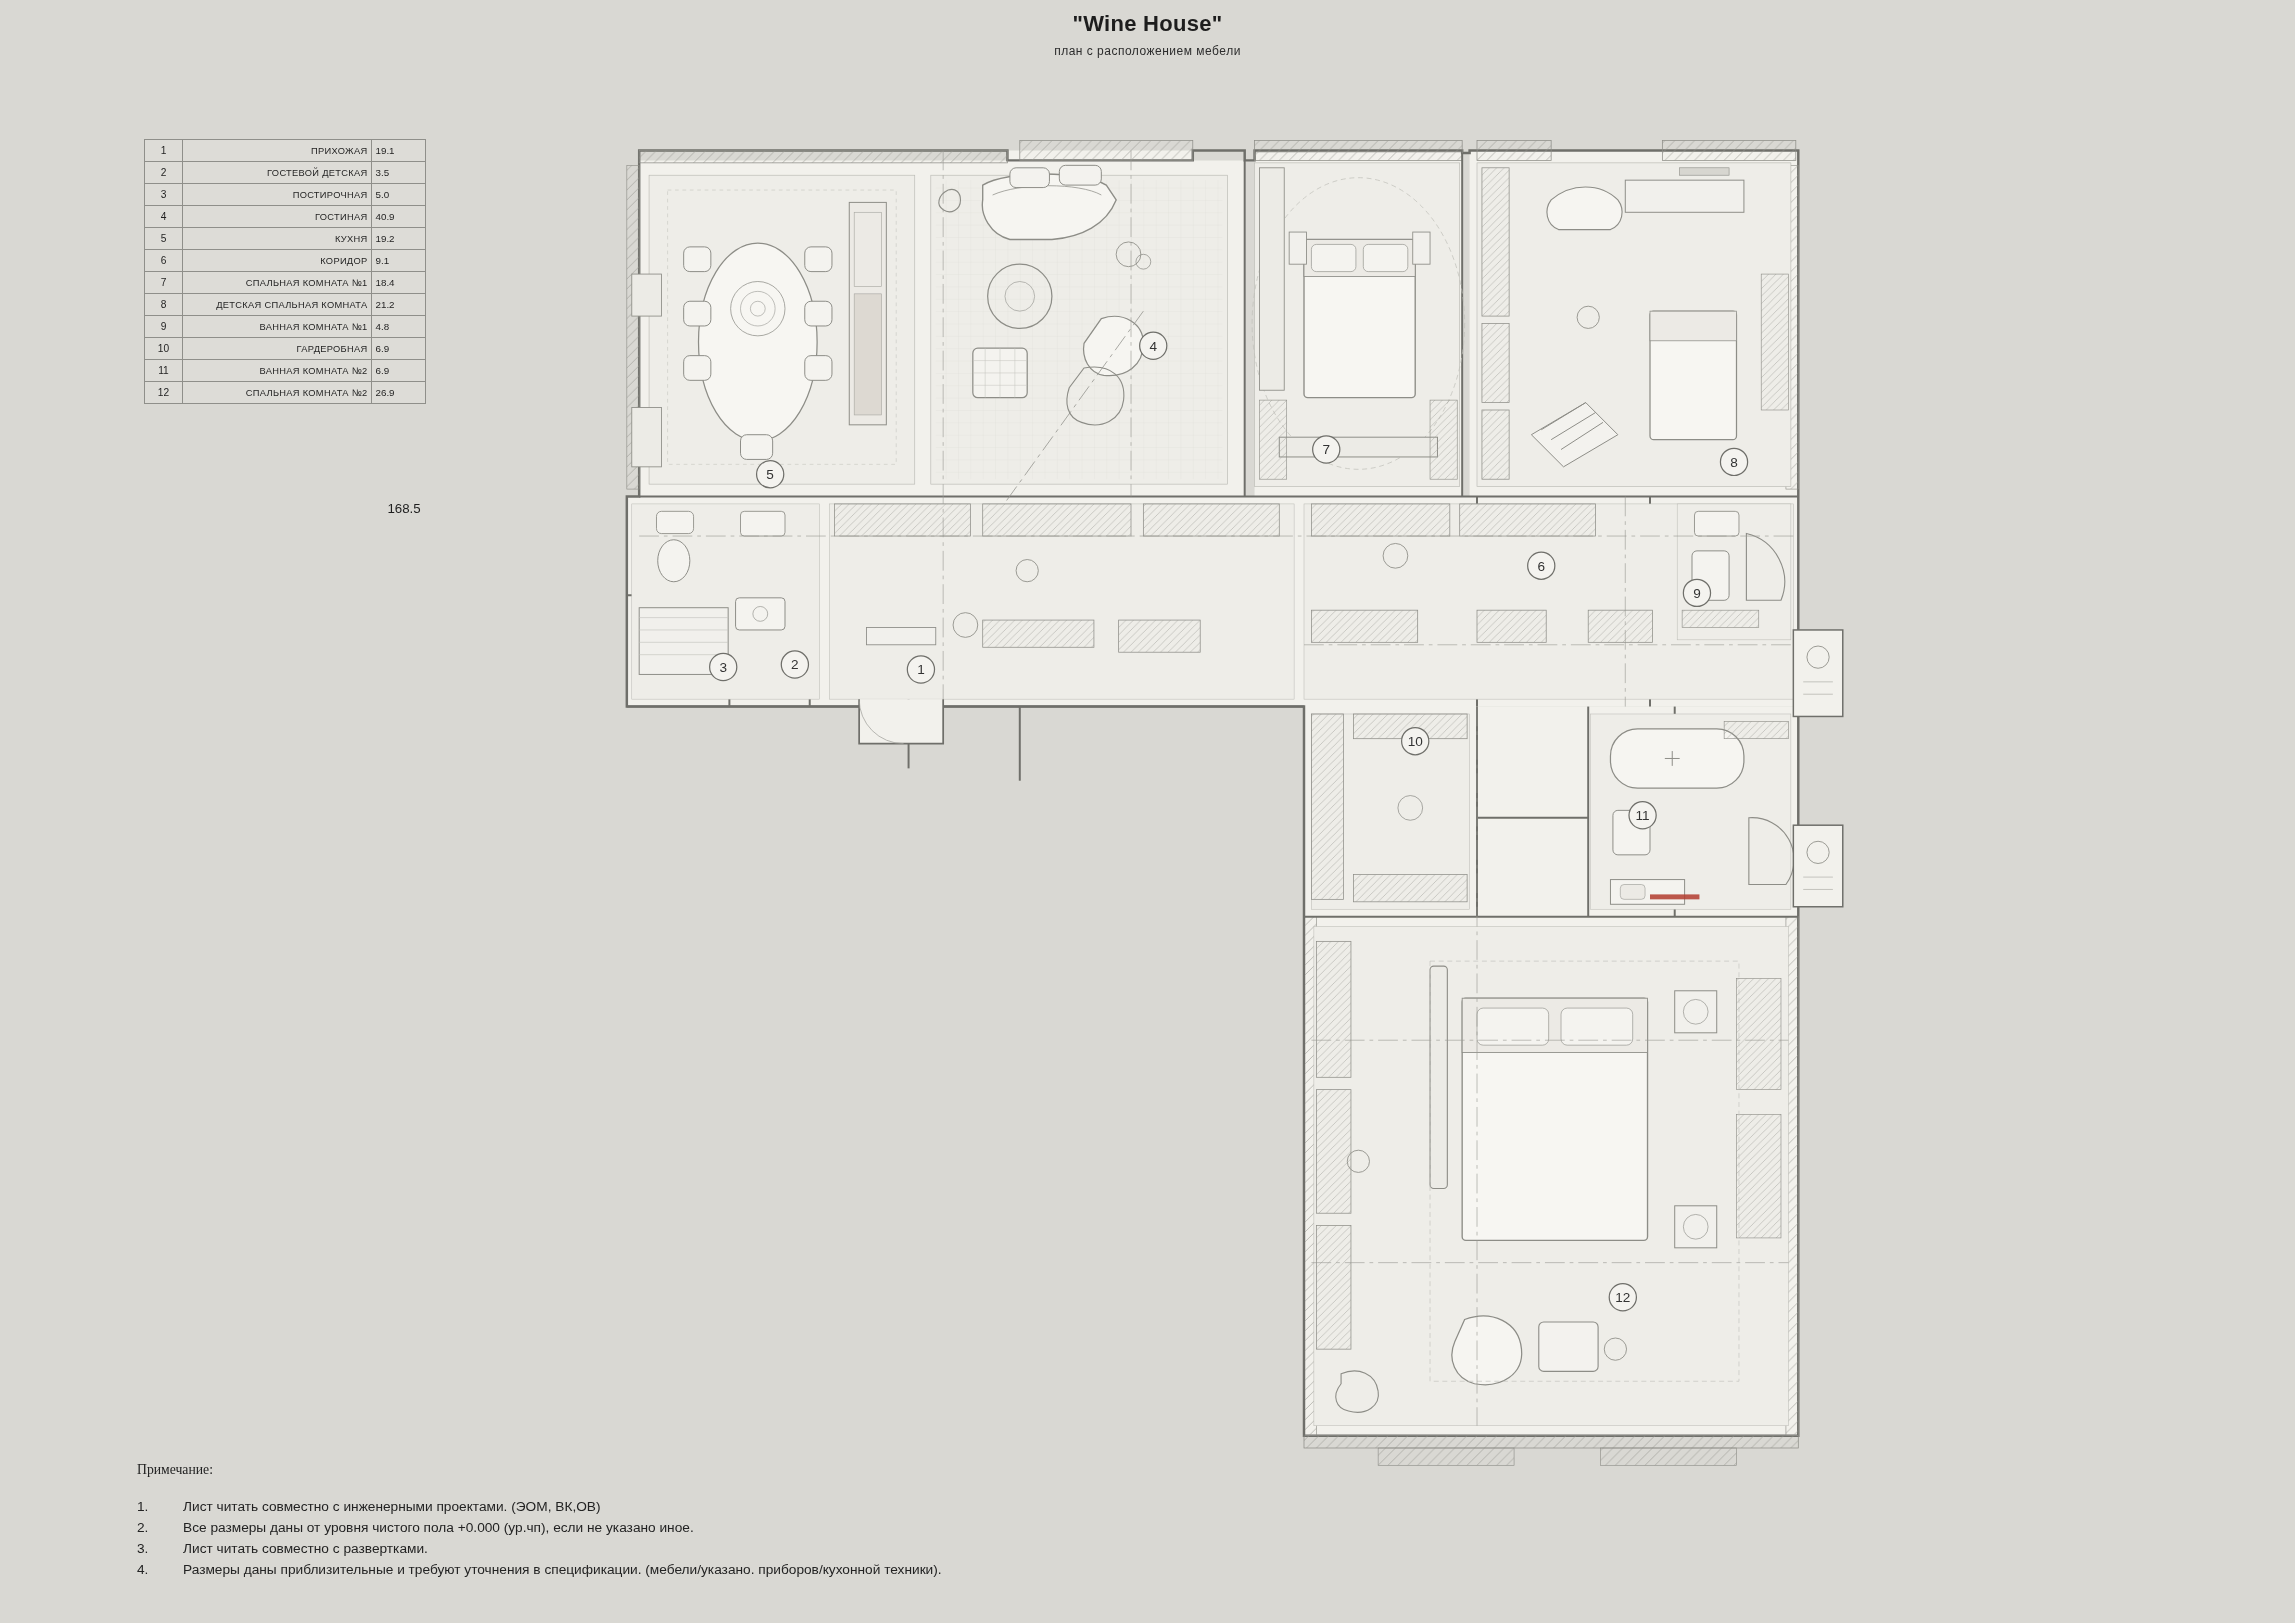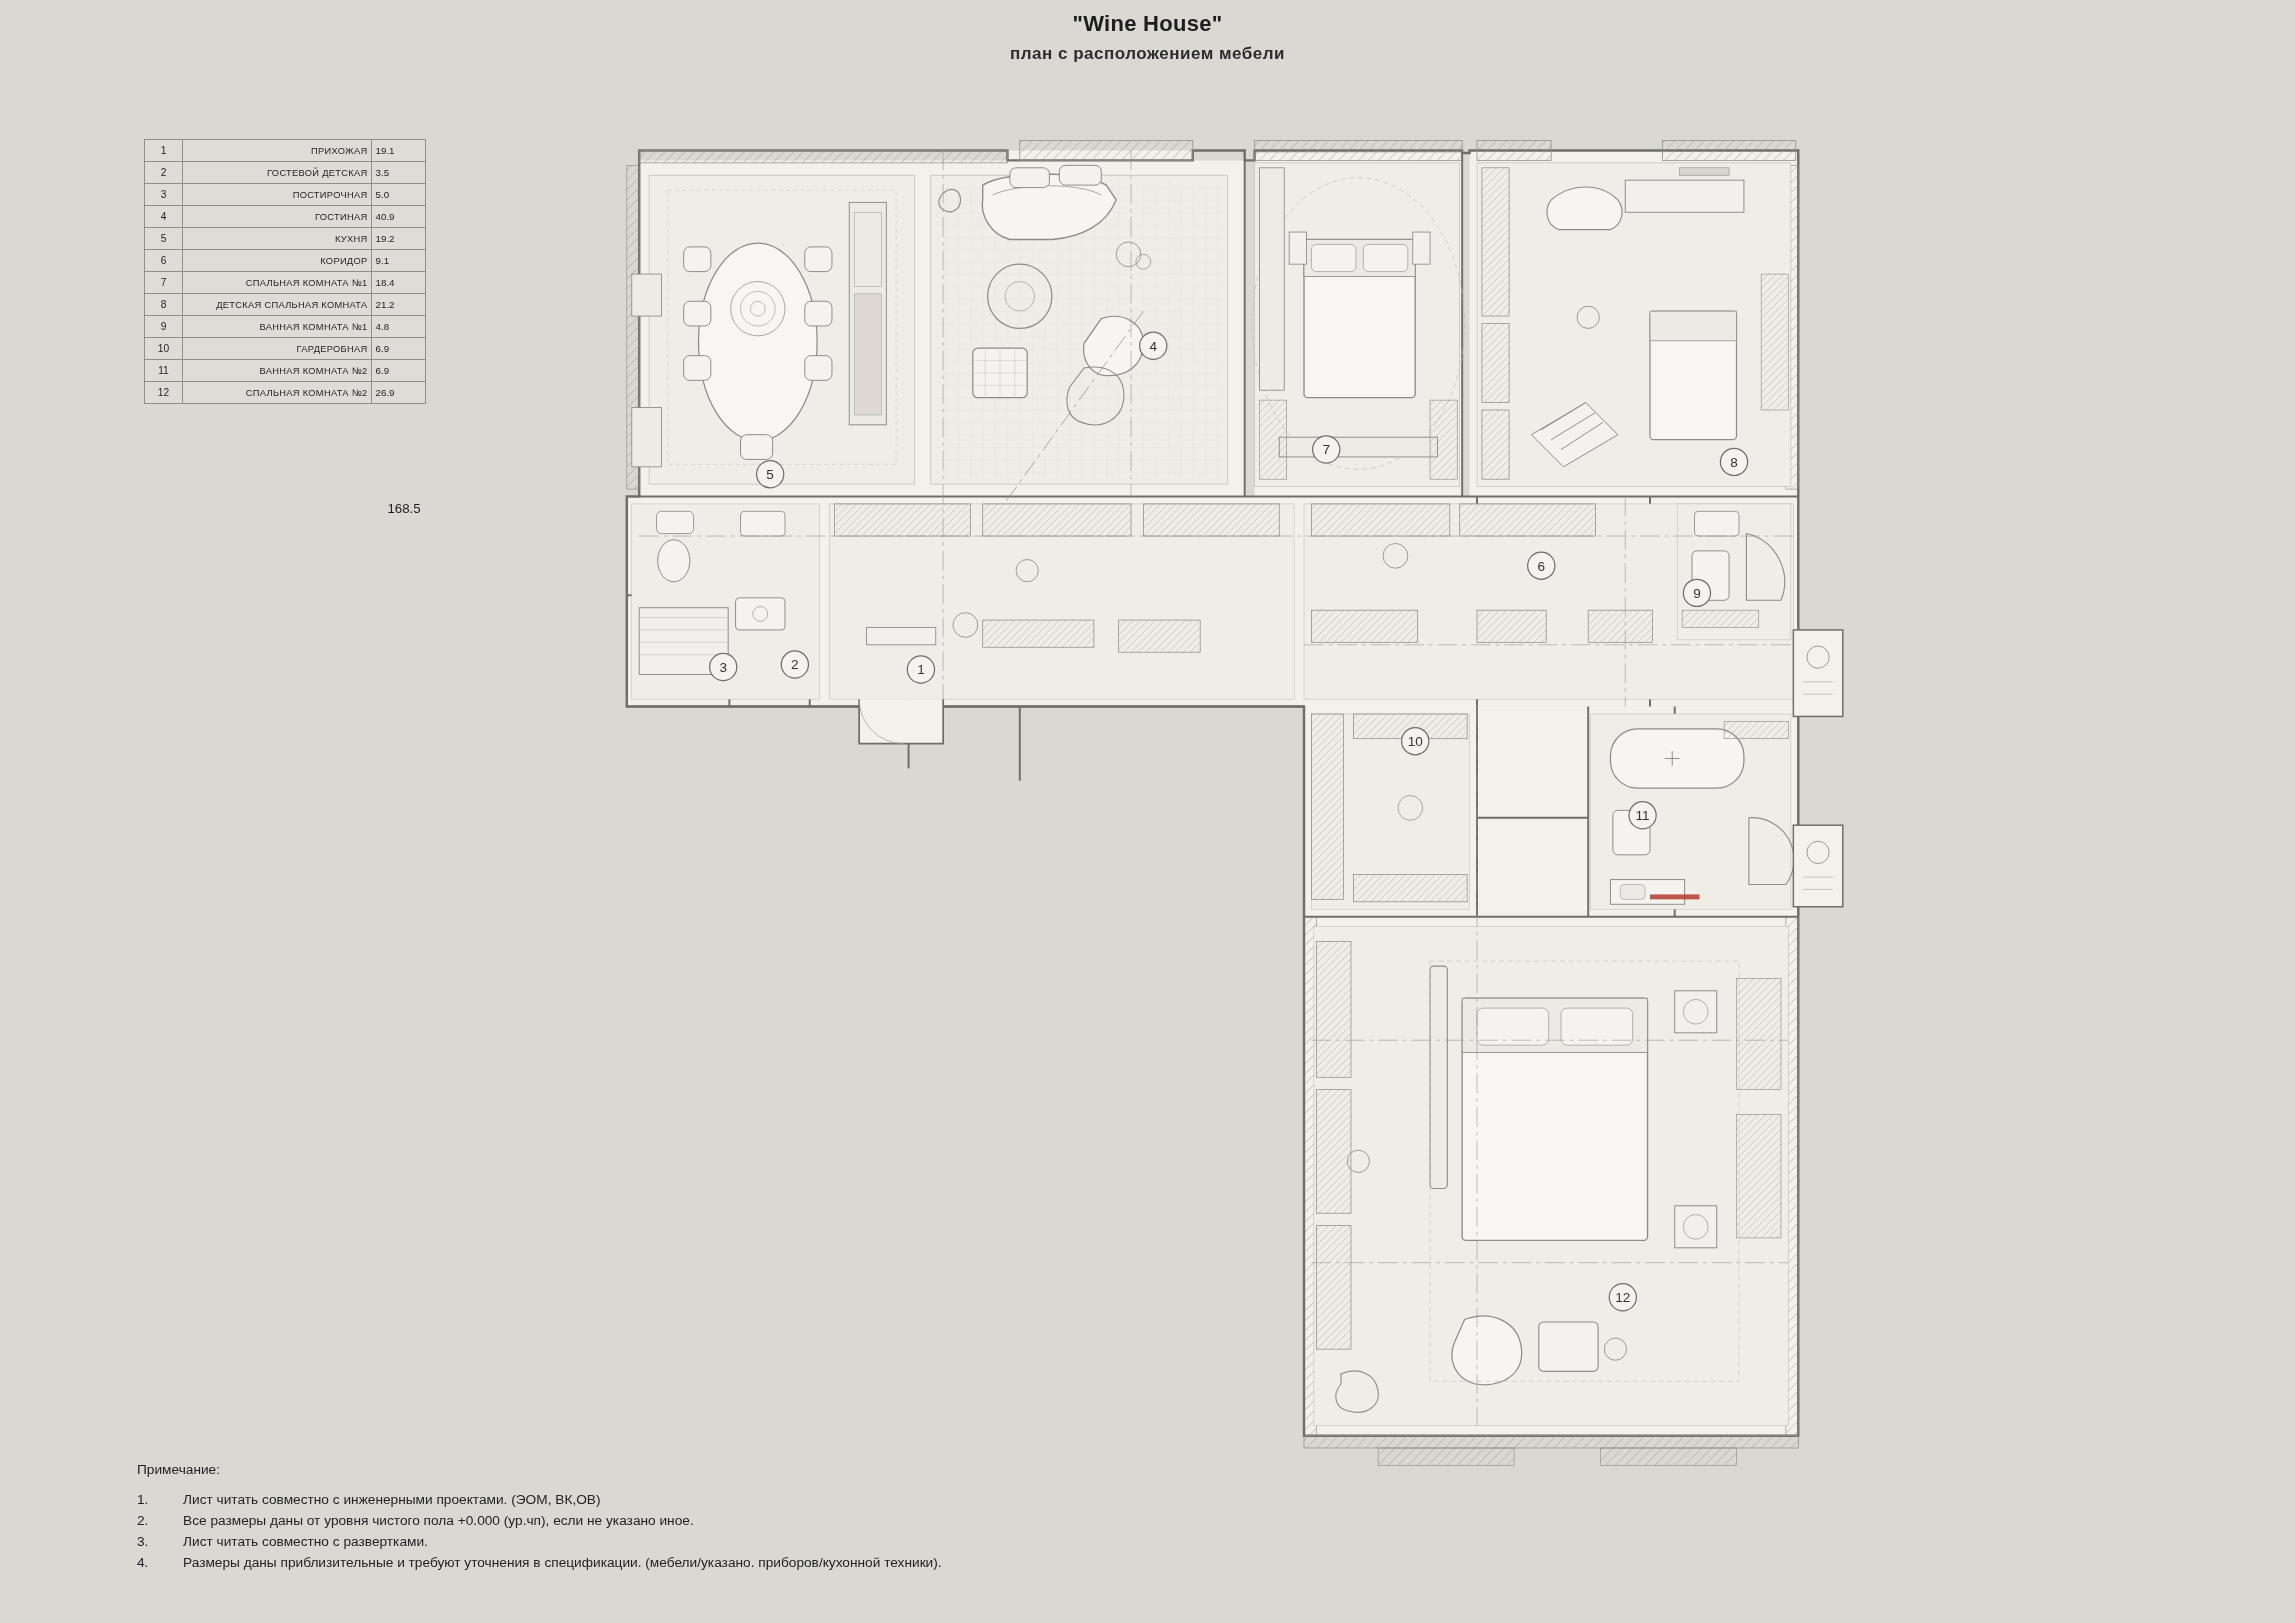--- a/index.html
+++ b/index.html
@@ -25,25 +25,24 @@
     text-align: center;
   }
   #main-title {
     font-size: 22px;
     font-weight: bold;
     letter-spacing: 0.3px;
     margin: 0;
     color: #1d1d1d;
   }
   #subtitle {
-    font-size: 17px;
+    font-size: 12px;
     margin-top: 7px;
     color: #2d2d2d;
     letter-spacing: 0.5px;
-    font-weight: bold;
   }
 
   
   #room-table {
     position: absolute;
     left: 144px;
     top: 139px;
     width: 282px;
     border-collapse: collapse;
     font-size: 10.2px;
@@ -72,21 +71,21 @@
 
   
   #notes {
     position: absolute;
     left: 137px;
     top: 1459px;
     font-size: 13.7px;
     line-height: 21px;
     color: #232323;
   }
-  #notes .note-head { margin-bottom: 9px; }
+  #notes .note-head { margin-bottom: 16px; font-family: Liberation Serif, serif; }
   #notes .note-row { display: flex; }
   #notes .note-idx { width: 46px; }
   #notes .note-text { white-space: nowrap; text-align: right; }
 
   
   #plan-wrap {
     position: absolute;
     left: 612px;
     top: 124px;
     width: 1384px;

